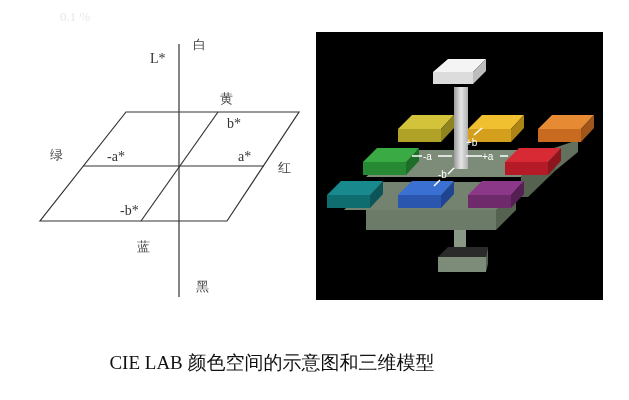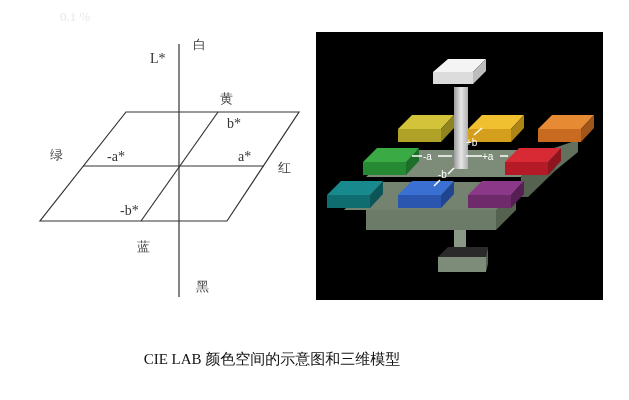--- a/index.html
+++ b/index.html
@@ -3,21 +3,21 @@
 <meta charset="utf-8">
 <style>
   html, body { margin:0; padding:0; background:#ffffff; }
   body { width:629px; height:400px; position:relative; overflow:hidden;
          font-family: "Liberation Serif", "DejaVu Serif", serif; color:#222; }
   .left-svg { position:absolute; left:0; top:0; }
   .lbl { position:absolute; font-size:14px; line-height:14px; color:#333; white-space:nowrap; }
   .cjk { font-family: "DejaVu Sans", sans-serif; font-size:13px; color:#444; }
   .panel { position:absolute; left:316px; top:32px; width:287px; height:268px; background:#000; }
   .caption { position:absolute; left:0; width:544px; top:350px; text-align:center;
-             font-size:15px; color:#111; }
+             font-size:19px; color:#111; }
   .faint { position:absolute; left:60px; top:9px; font-size:13px; color:#e8e8e8; }
 </style>
 </head>
 <body>
 
 <div class="faint">0.1 %</div>
 
 <svg class="left-svg" width="316" height="310">
   <g stroke="#333" stroke-width="1.2" fill="none">
 

